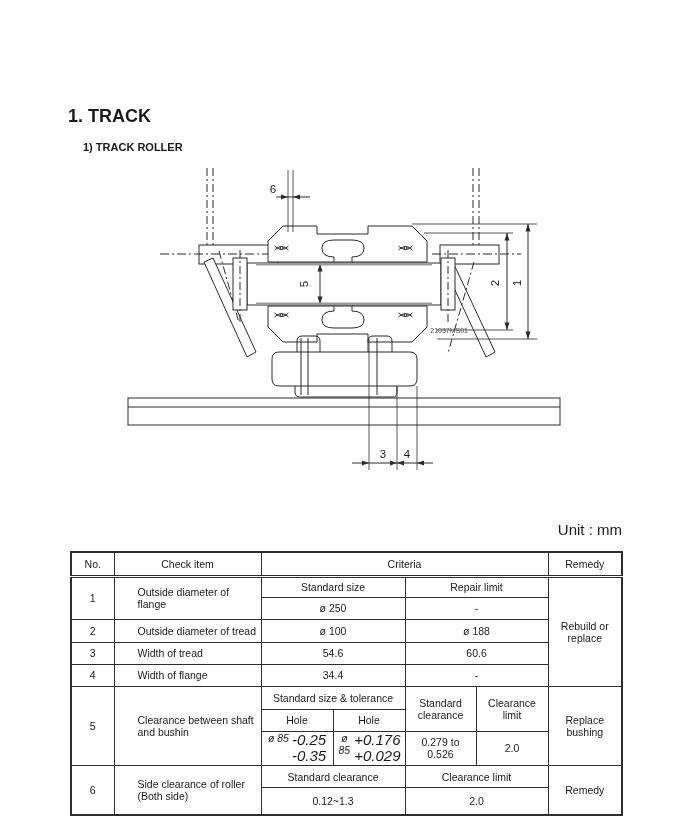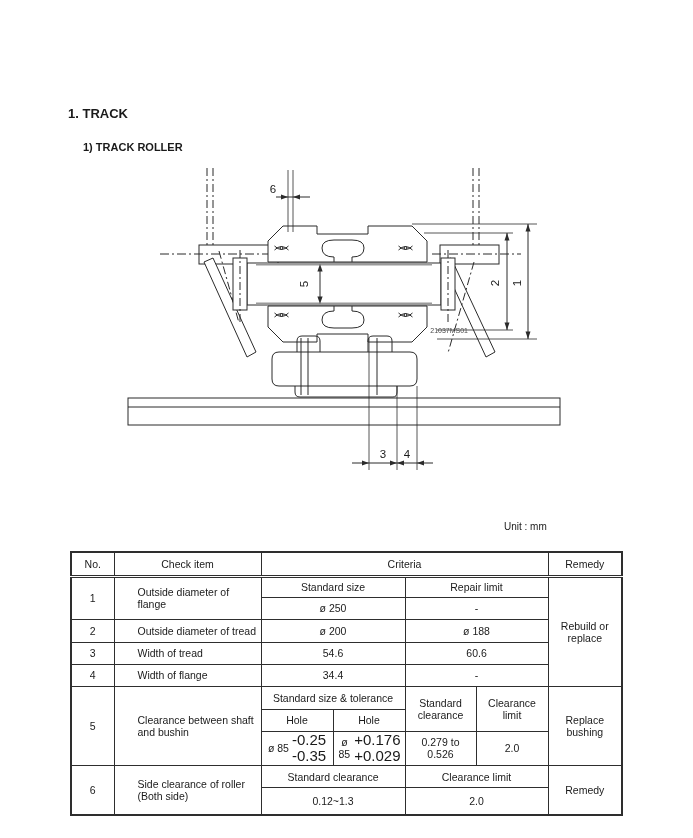--- a/index.html
+++ b/index.html
@@ -5,36 +5,36 @@
   html,body{margin:0;padding:0;background:#fff;}
   .page{position:relative;width:693px;height:838px;background:#ffffff;
         font-family:"Liberation Sans","DejaVu Sans",sans-serif;color:#1a1a1a;overflow:hidden;}
 
   .group-bar{position:absolute;left:68px;top:62px;width:550px;height:20px;
              background:#c7c7c7;border:2px solid #151515;
              box-shadow:inset 0 1px 0 #e2e2e2, inset 0 -1px 0 #9a9a9a;
              display:flex;align-items:center;}
   .group-bar span{font-size:13.5px;font-weight:bold;letter-spacing:.2px;padding-left:9px;white-space:pre;}
 
-  .sec-title{position:absolute;left:68px;top:106px;font-size:13px;font-weight:bold;}
+  .sec-title{position:absolute;left:68px;top:106px;font-size:18px;font-weight:bold;}
   .sub-title{position:absolute;left:83px;top:141px;font-size:11px;font-weight:bold;}
 
   .diagram{position:absolute;left:120px;top:160px;width:480px;height:345px;}
   .diagram svg{display:block;}
   .diagram text{font-family:"Liberation Sans","DejaVu Sans",sans-serif;}
 
-  .unit-label{position:absolute;left:504px;top:521px;width:142px;text-align:left;font-size:10px;}
+  .unit-label{position:absolute;left:480px;top:521px;width:142px;text-align:right;font-size:15px;}
 
   .spec-table{position:absolute;left:70px;top:551px;width:551px;border-collapse:collapse;
               table-layout:fixed;font-size:10.5px;color:#1a1a1a;border:2px solid #2e2e2e;}
   .spec-table td,.spec-table th{border:1px solid #2e2e2e;padding:0 4px;text-align:center;
               vertical-align:middle;font-weight:normal;overflow:hidden;}
   .spec-table .hdr td{border-bottom:3px double #2e2e2e;}
   .spec-table td.left{text-align:left;padding-left:23px;}
-  .tolcell{display:flex;align-items:center;justify-content:center;gap:3px;}
+  .tolcell{display:flex;justify-content:center;gap:3px;font-style:italic;}
   .tolstack{display:inline-flex;flex-direction:column;font-size:15px;line-height:1.12;text-align:left;}
 </style>
 </head>
 <body>
 
 <div class="page">
 
 
   <div class="sec-title">1. TRACK</div>
   <div class="sub-title">1) TRACK ROLLER</div>
@@ -156,21 +156,21 @@
         <td colspan="2">Repair limit</td>
         <td rowspan="5">Rebuild or replace</td>
       </tr>
       <tr style="height:22px">
         <td colspan="2">ø 250</td>
         <td colspan="2">-</td>
       </tr>
       <tr style="height:23px">
         <td>2</td>
         <td class="left">Outside diameter of tread</td>
-        <td colspan="2">ø 200</td>
+        <td colspan="2">ø 100</td>
         <td colspan="2">ø 188</td>
       </tr>
       <tr style="height:22px">
         <td>3</td>
         <td class="left">Width of tread</td>
         <td colspan="2">54.6</td>
         <td colspan="2">60.6</td>
       </tr>
       <tr style="height:22px">
         <td>4</td>

